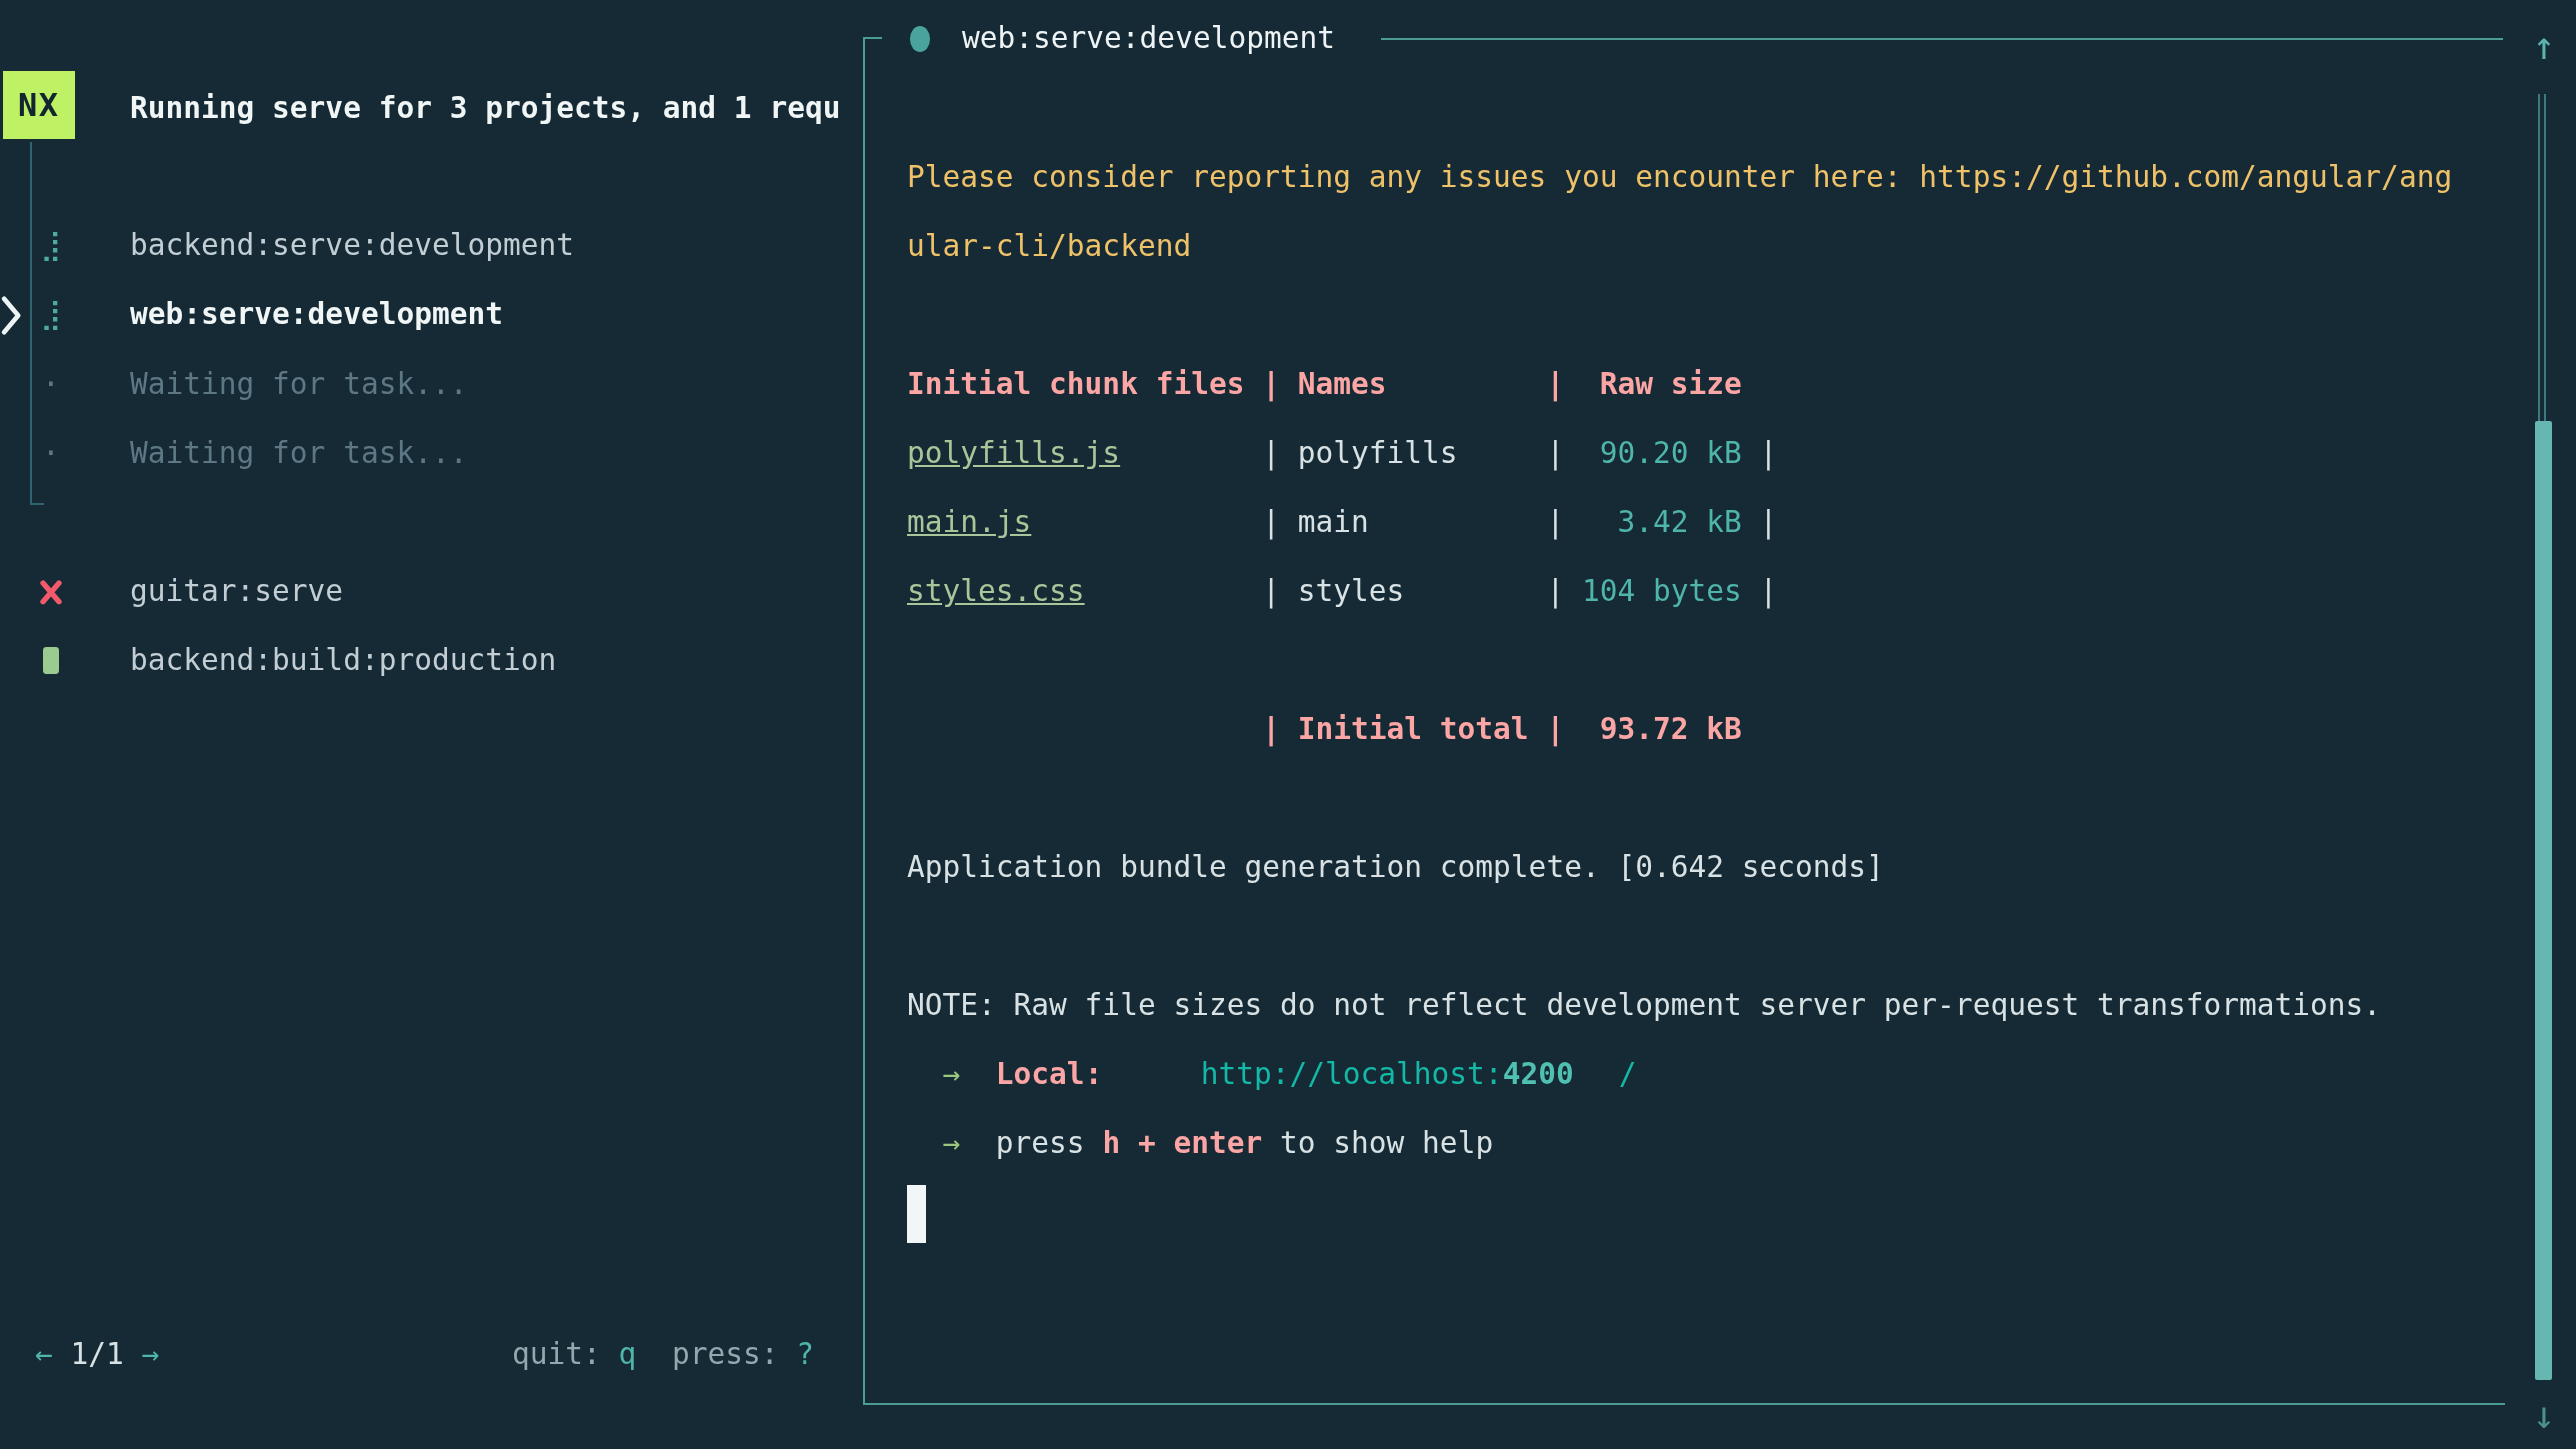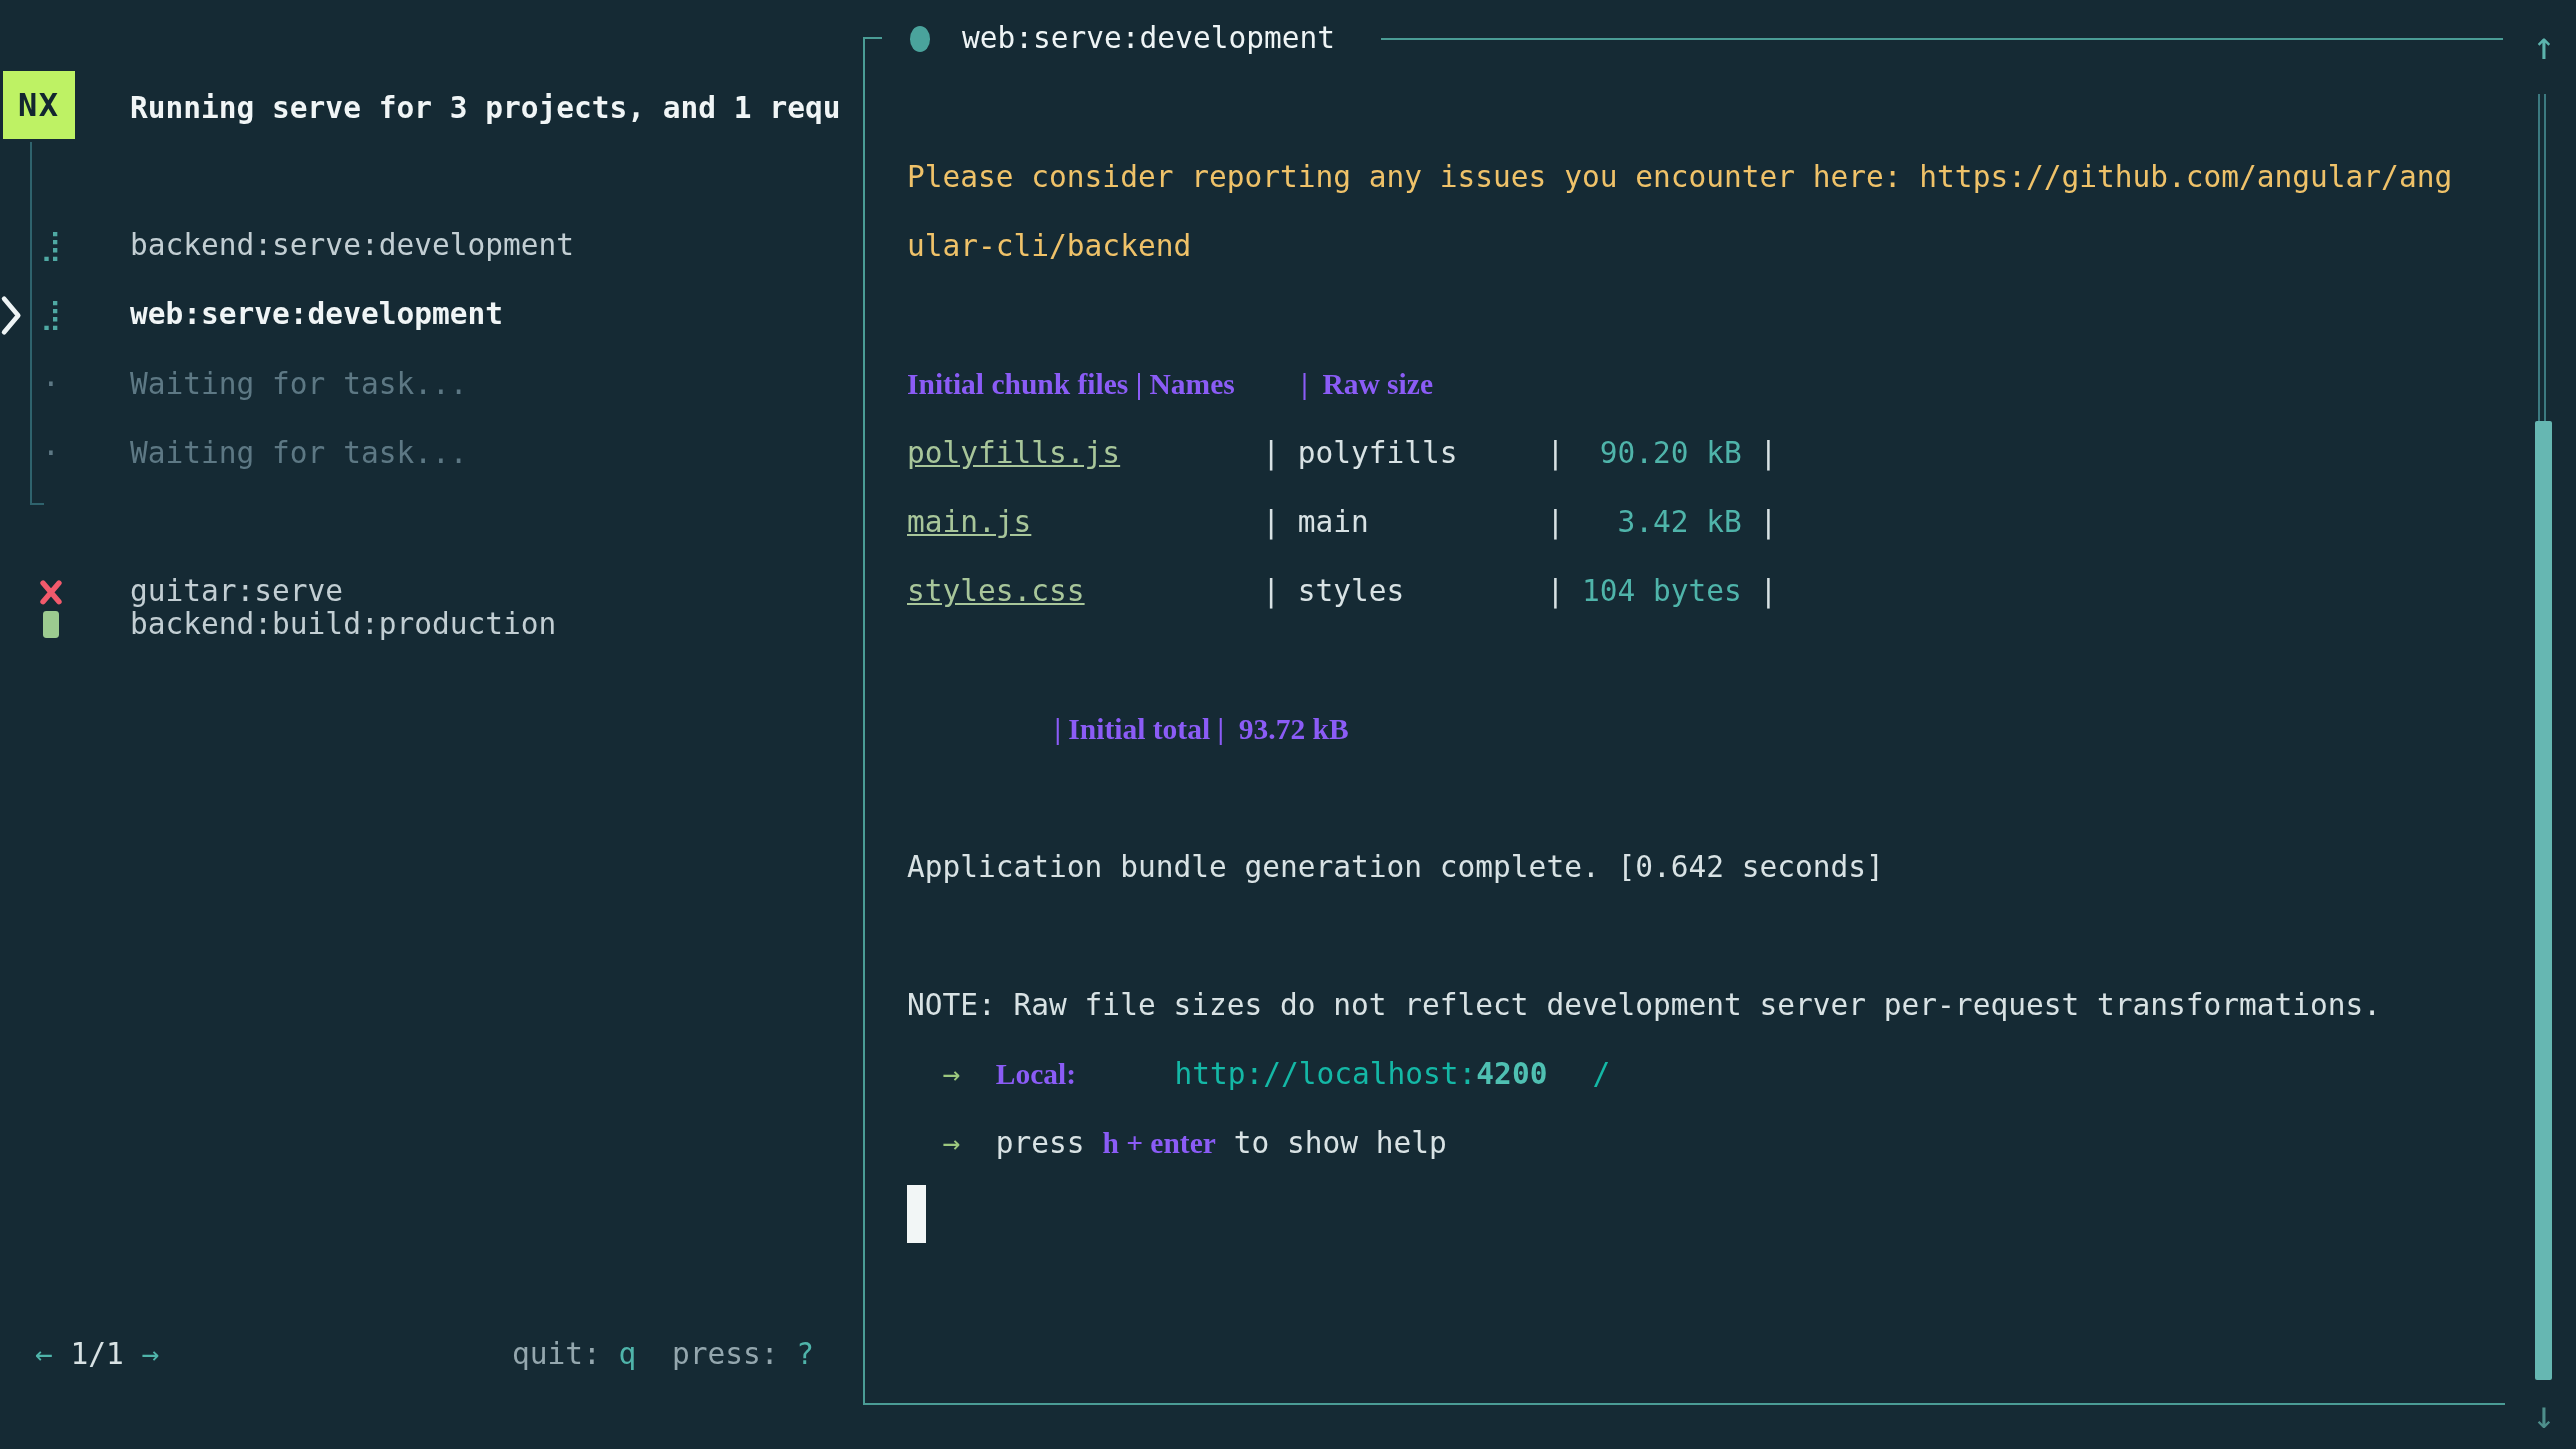--- a/index.html
+++ b/index.html
@@ -44,21 +44,21 @@
   #panel-left-border{left:863px;top:37px;width:2px;height:1368px;background:#4a9c95;}
   #panel-top-tick{left:863px;top:37px;width:19px;height:2px;background:#4a9c95;}
   #panel-header-rule{left:1381px;top:38px;width:1122px;height:2px;background:#4a9c95;}
   #panel-bottom-border{left:863px;top:1403px;width:1642px;height:2px;background:#4a9c95;}
   #panel-bullet{left:910px;top:26px;width:20px;height:25.5px;border-radius:50%;background:#4aa39c;}
   #panel-title{left:962px;top:4px;height:69px;line-height:69px;color:#eef4f5;white-space:pre;}
 
   #panel-lines{left:907px;top:143px;width:1597px;}
   .term-line{height:69px;line-height:69px;white-space:pre;}
   .seg-normal{color:#d8e2e4;}
-  .seg-bold{color:#8b5cf6;font-weight:bold;font-family:Liberation Serif, serif;}
+  .seg-bold{color:#fca5a5;font-weight:bold;}
   .seg-yellow{color:#efc269;}
   .seg-green{color:#a8c69a;text-decoration:underline;}
   .seg-teal{color:#4fb4aa;}
   .seg-url{color:#14b8a6;margin-left:45px;}
   .seg-urlbold{color:#4fc0b2;font-weight:bold;}
   .seg-arrow{color:#9cc87e;}
   .seg-label{color:#94a7ae;}
   .seg-cursor{display:inline-block;width:19px;height:58px;background:#f2f6f6;vertical-align:middle;}
 
   
@@ -104,21 +104,21 @@
       <span class="task-label t-dim">Waiting for task...</span>
     </div>
     <div class="task-row" style="top: 557px;">
       <div class="task-icon">
         <svg width="24" height="29.5" viewBox="0 0 36 44">
           <path d="M6 9 L30 37 M30 9 L6 37" stroke="#f25a6c" stroke-width="8" stroke-linecap="round" fill="none"></path>
         </svg>
       </div>
       <span class="task-label t-normal">guitar:serve</span>
     </div>
-    <div class="task-row" style="top: 590px;">
+    <div class="task-row" style="top: 626px;">
       <div class="task-icon">
         <div class="icon-square"></div>
       </div>
       <span class="task-label t-normal">backend:build:production</span>
     </div>
   </div>
 
 <svg class="abs" id="chevron" width="23" height="47" viewBox="0 0 34 70">
   <path d="M6 10 L27 35 L6 60" stroke="#eef4f5" stroke-width="7" fill="none" stroke-linecap="round" stroke-linejoin="round"></path>
 </svg>

